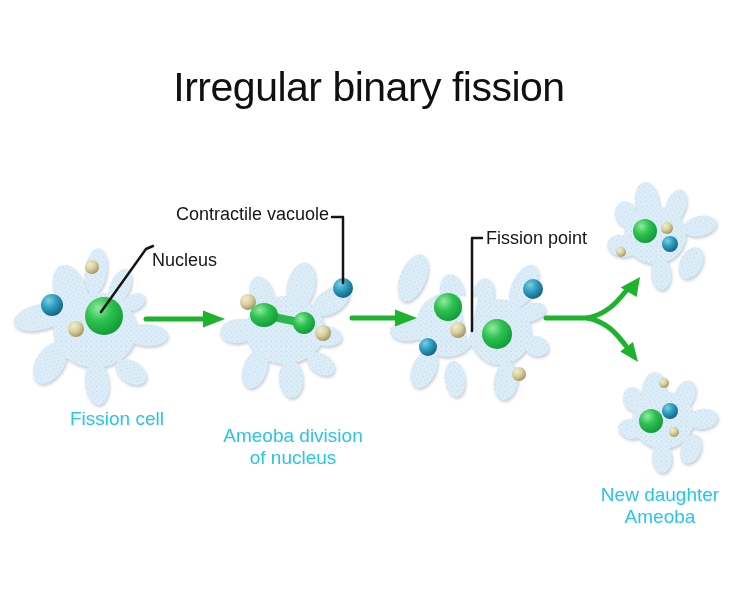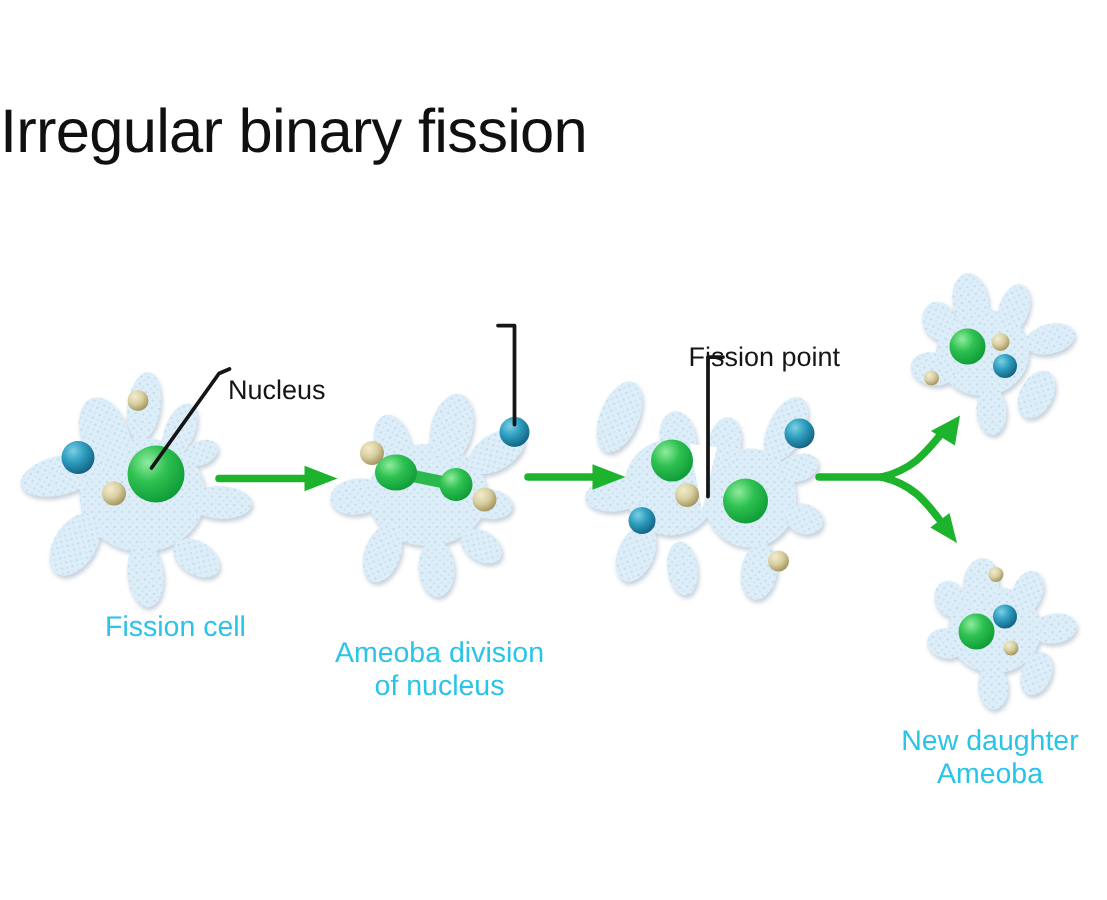--- a/index.html
+++ b/index.html
@@ -1,33 +1,33 @@
 <!DOCTYPE html>
 <html><head>
 <meta charset="utf-8">
 <style>
   html,body{margin:0;padding:0;background:#fff;}
   #canvas{
     position:relative;width:738px;height:600px;background:#ffffff;
     font-family:"Liberation Sans", sans-serif;overflow:hidden;
   }
   .title{
-    position:absolute;left:0;top:64px;width:738px;text-align:left;
+    position:absolute;left:0;top:64px;width:738px;text-align:center;
     color:#101010;font-size:41px;line-height:47px;letter-spacing:-0.5px;font-weight:500;
   }
   .annot{
     position:absolute;color:#151515;font-size:18px;line-height:18px;white-space:nowrap;
   }
   .stage{
     position:absolute;width:170px;text-align:center;color:#29c4e9;
     font-size:19px;line-height:22px;
   }
   #label-contractile{left:176px;top:205px;}
   #label-nucleus{left:152px;top:251px;}
-  #label-fission{left:459px;top:229px;}
+  #label-fission{left:486px;top:229px;}
   #stage-1{left:32px;top:408px;}
   #stage-2{left:208px;top:425px;}
   #stage-3{left:390px;top:456px;}
   #stage-4{left:575px;top:484px;}
   svg{position:absolute;left:0;top:0;}
   .cell{filter:drop-shadow(1.5px 2.5px 1.5px rgba(110,135,160,0.40));}
   .cell ellipse{fill:url(#dots);}
   .ptr{stroke:#151515;stroke-width:2.5;fill:none;stroke-linecap:round;stroke-linejoin:round;}
   .arrow{stroke:#1db32c;stroke-width:5;fill:none;stroke-linecap:round;}
   .ahead{fill:#1db32c;stroke:none;}
@@ -170,20 +170,21 @@
     <polygon class="ahead" points="203,310.5 225,319 203,327.5"></polygon>
     <path class="arrow" d="M352,318 H397"></path>
     <polygon class="ahead" points="395,309.5 417,318 395,326.5"></polygon>
     <path class="arrow" d="M546,318 H590"></path>
     <path class="arrow" d="M588,318 C608,313 616,303 626,291"></path>
     <polygon class="ahead" points="640,277 636.6,297 620.6,287.4"></polygon>
     <path class="arrow" d="M588,318 C608,323 616,333 626,346"></path>
     <polygon class="ahead" points="638,362 620.2,351.6 633,342"></polygon>
   </svg>
 
+  <div class="annot" id="label-contractile">Contractile vacuole</div>
   <div class="annot" id="label-nucleus">Nucleus</div>
   <div class="annot" id="label-fission">Fission point</div>
 
   <div class="stage" id="stage-1">
     <div>Fission cell</div>
     <div></div>
   </div>
   <div class="stage" id="stage-2">
     <div>Ameoba division</div>
     <div>of nucleus</div>

